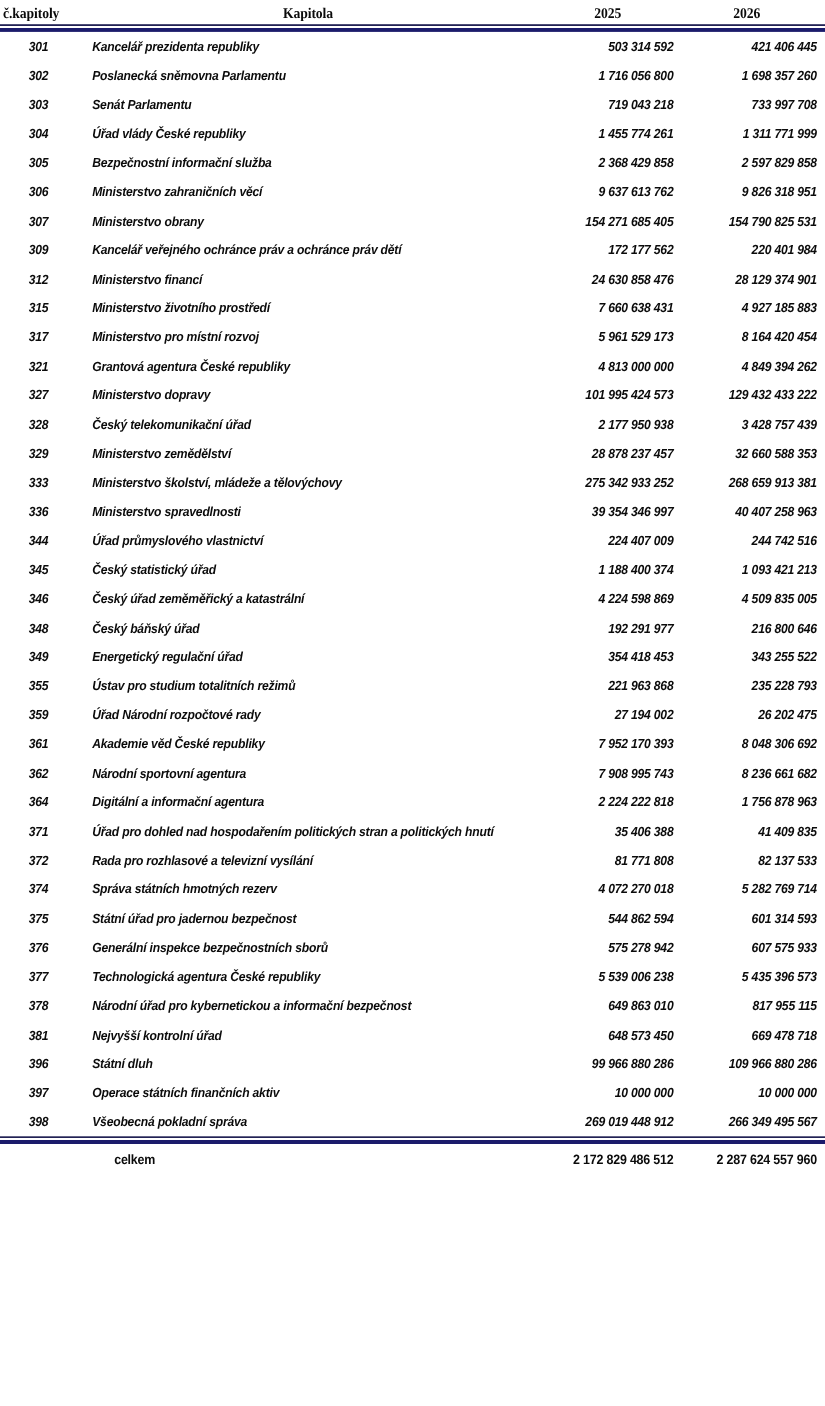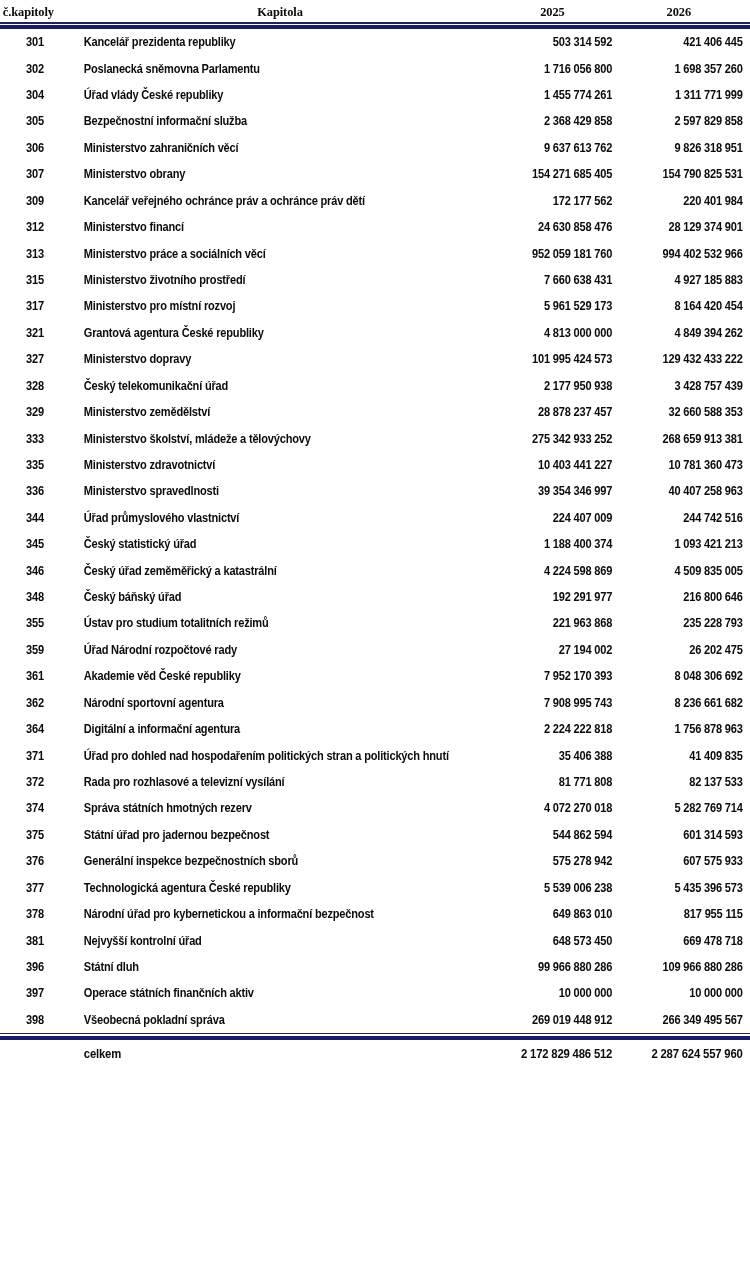--- a/index.html
+++ b/index.html
@@ -32,24 +32,24 @@
 
   .double-rule{
     height:7px;width:750px;
     background:linear-gradient(to bottom,
       var(--rule-thin) 0px, var(--rule-thin) 1.5px,
       #ffffff 1.5px, #ffffff 3px,
       var(--rule) 3px, var(--rule) 7px);
   }
 
   .rows{flex:1;display:flex;flex-direction:column;}
-  .rows .row{flex:1;}
+  .rows .row{flex:1;font-style:italic;}
   .rows .c{font-size:12px;}
 
-  .total-row{height:28px;}
+  .total-row{height:28px;padding-left:20px;}
   .total-row .c{font-size:12.3px;}
 </style>
 </head>
 <body>
 
 <div class="page">
 
   <div class="row header">
     <span class="c c-num">č.kapitoly</span>
     <span class="c c-name">Kapitola</span>
@@ -67,20 +67,26 @@
     <span class="c c-v2">421 406 445</span>
   </div>
 
   <div class="row">
     <span class="c c-num">302</span>
     <span class="c c-name">Poslanecká sněmovna Parlamentu</span>
     <span class="c c-v1">1 716 056 800</span>
     <span class="c c-v2">1 698 357 260</span>
   </div>
 
+  <div class="row">
+    <span class="c c-num">303</span>
+    <span class="c c-name">Senát Parlamentu</span>
+    <span class="c c-v1">719 043 218</span>
+    <span class="c c-v2">733 997 708</span>
+  </div>
 
   <div class="row">
     <span class="c c-num">304</span>
     <span class="c c-name">Úřad vlády České republiky</span>
     <span class="c c-v1">1 455 774 261</span>
     <span class="c c-v2">1 311 771 999</span>
   </div>
 
   <div class="row">
     <span class="c c-num">305</span>
@@ -111,26 +117,20 @@
     <span class="c c-v2">220 401 984</span>
   </div>
 
   <div class="row">
     <span class="c c-num">312</span>
     <span class="c c-name">Ministerstvo financí</span>
     <span class="c c-v1">24 630 858 476</span>
     <span class="c c-v2">28 129 374 901</span>
   </div>
 
-  <div class="row">
-    <span class="c c-num">313</span>
-    <span class="c c-name">Ministerstvo práce a sociálních věcí</span>
-    <span class="c c-v1">952 059 181 760</span>
-    <span class="c c-v2">994 402 532 966</span>
-  </div>
 
 
   <div class="row">
     <span class="c c-num">315</span>
     <span class="c c-name">Ministerstvo životního prostředí</span>
     <span class="c c-v1">7 660 638 431</span>
     <span class="c c-v2">4 927 185 883</span>
   </div>
 
   <div class="row">
@@ -170,26 +170,20 @@
   </div>
 
   <div class="row">
     <span class="c c-num">333</span>
     <span class="c c-name">Ministerstvo školství, mládeže a tělovýchovy</span>
     <span class="c c-v1">275 342 933 252</span>
     <span class="c c-v2">268 659 913 381</span>
   </div>
 
 
-  <div class="row">
-    <span class="c c-num">335</span>
-    <span class="c c-name">Ministerstvo zdravotnictví</span>
-    <span class="c c-v1">10 403 441 227</span>
-    <span class="c c-v2">10 781 360 473</span>
-  </div>
 
   <div class="row">
     <span class="c c-num">336</span>
     <span class="c c-name">Ministerstvo spravedlnosti</span>
     <span class="c c-v1">39 354 346 997</span>
     <span class="c c-v2">40 407 258 963</span>
   </div>
 
 
   <div class="row">
@@ -213,20 +207,26 @@
     <span class="c c-v2">4 509 835 005</span>
   </div>
 
   <div class="row">
     <span class="c c-num">348</span>
     <span class="c c-name">Český báňský úřad</span>
     <span class="c c-v1">192 291 977</span>
     <span class="c c-v2">216 800 646</span>
   </div>
 
+  <div class="row">
+    <span class="c c-num">349</span>
+    <span class="c c-name">Energetický regulační úřad</span>
+    <span class="c c-v1">354 418 453</span>
+    <span class="c c-v2">343 255 522</span>
+  </div>
 
 
   <div class="row">
     <span class="c c-num">355</span>
     <span class="c c-name">Ústav pro studium totalitních režimů</span>
     <span class="c c-v1">221 963 868</span>
     <span class="c c-v2">235 228 793</span>
   </div>
 
 

